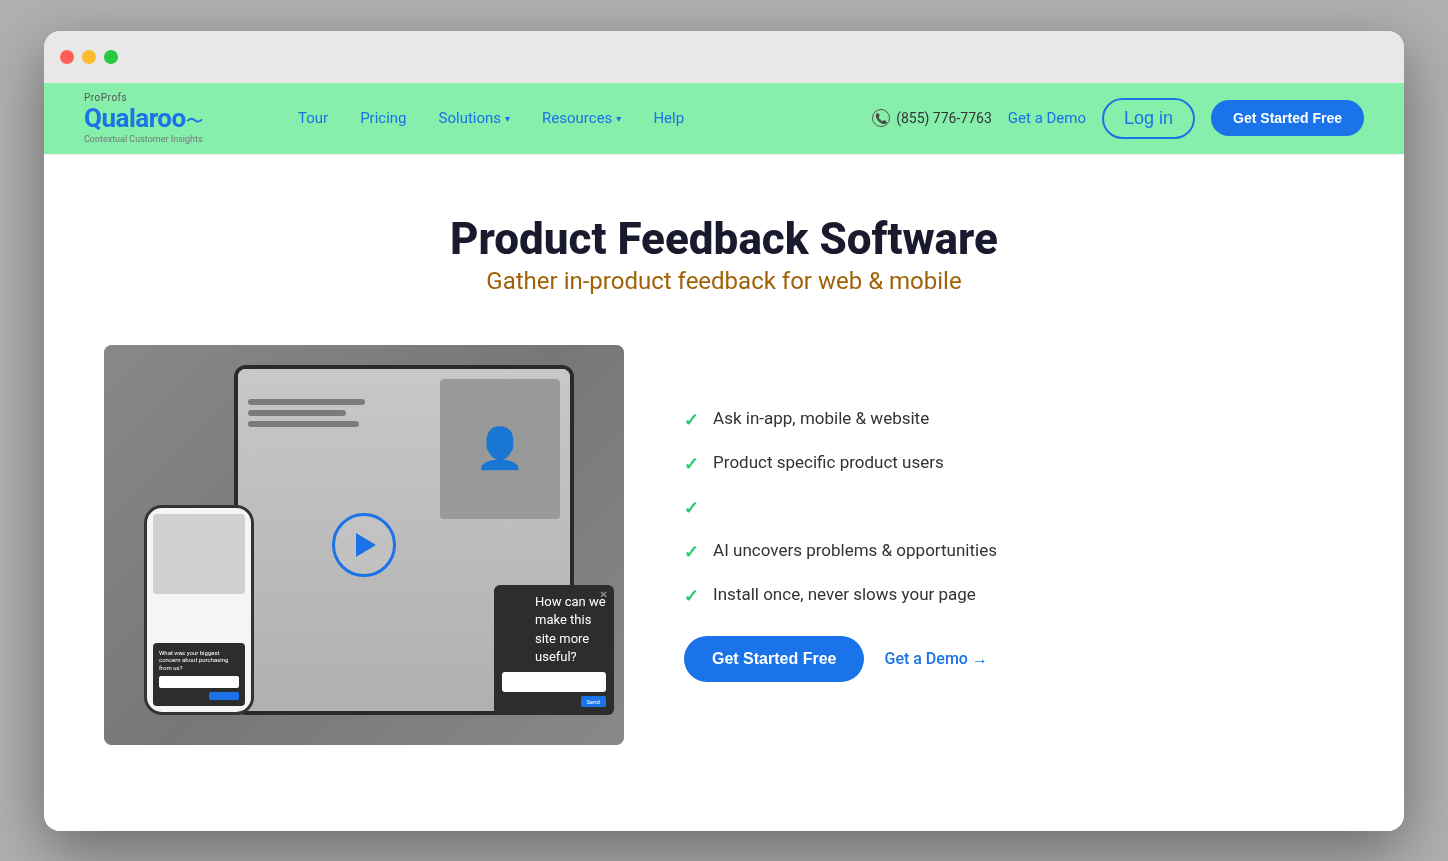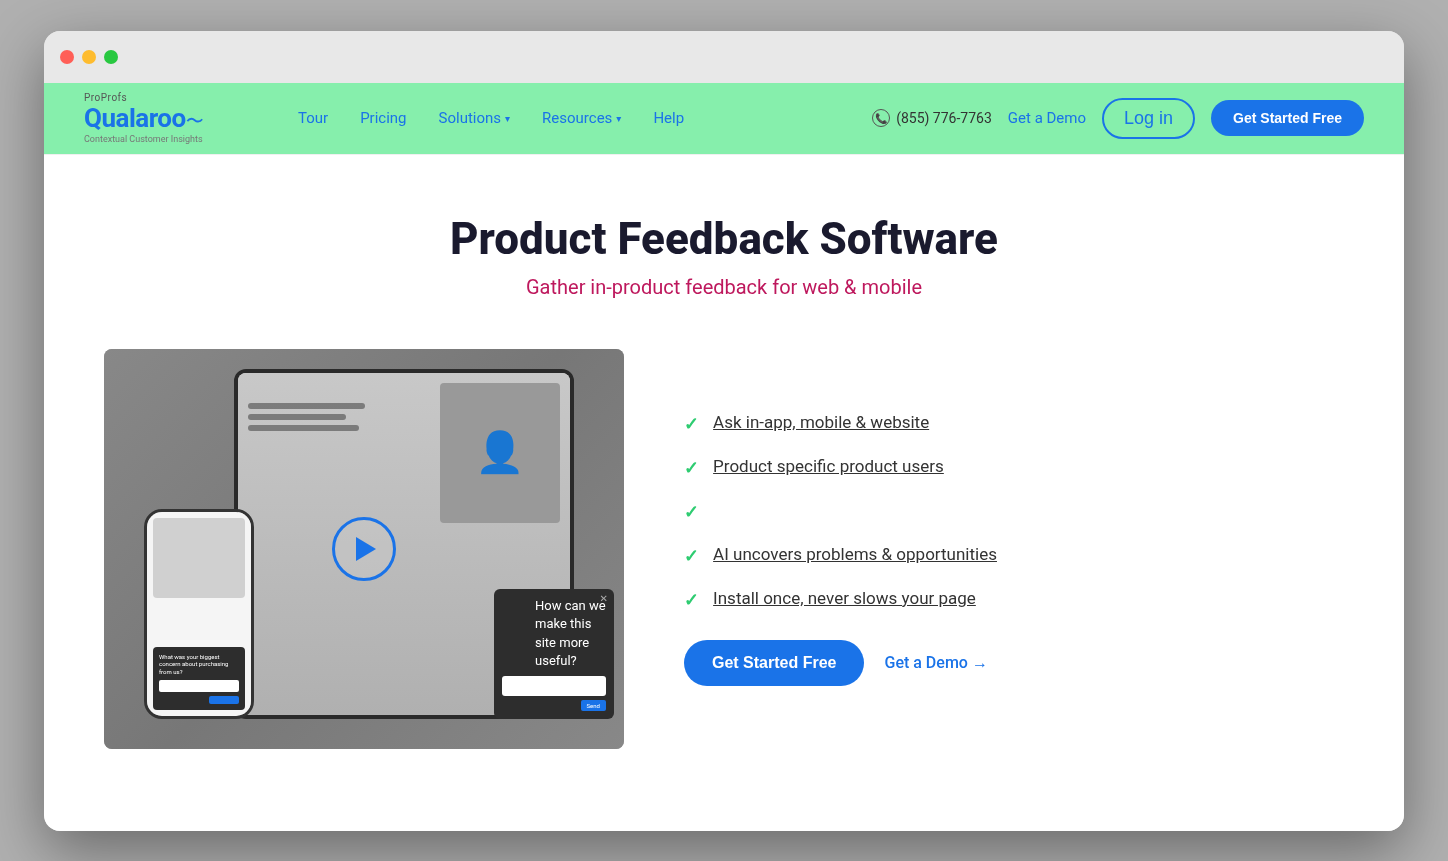--- a/index.html
+++ b/index.html
@@ -174,27 +174,27 @@
     
     .hero {
       text-align: center;
       padding: 60px 40px 30px;
     }
 
     .hero-title {
       font-size: 44px;
       font-weight: 800;
       color: #1a1a2e;
-      margin-bottom: 12px;
+      margin-bottom: 4px;
       line-height: 1.1;
     }
 
     .hero-subtitle {
-      font-size: 20px;
-      color: #be185d;
+      font-size: 24px;
+      color: #a16207;
       font-weight: 400;
     }
 
     
     .main-content {
       display: flex;
       align-items: center;
       padding: 20px 60px 40px;
       gap: 60px;
     }
@@ -420,21 +420,20 @@
       font-size: 18px;
       font-weight: 700;
       margin-top: 1px;
       flex-shrink: 0;
     }
 
     .feature-text {
       font-size: 17px;
       color: #333;
       font-weight: 400;
-      text-decoration: underline;
     }
 
     .cta-buttons {
       display: flex;
       align-items: center;
       gap: 20px;
       margin-top: 30px;
     }
 
     .cta-primary {

